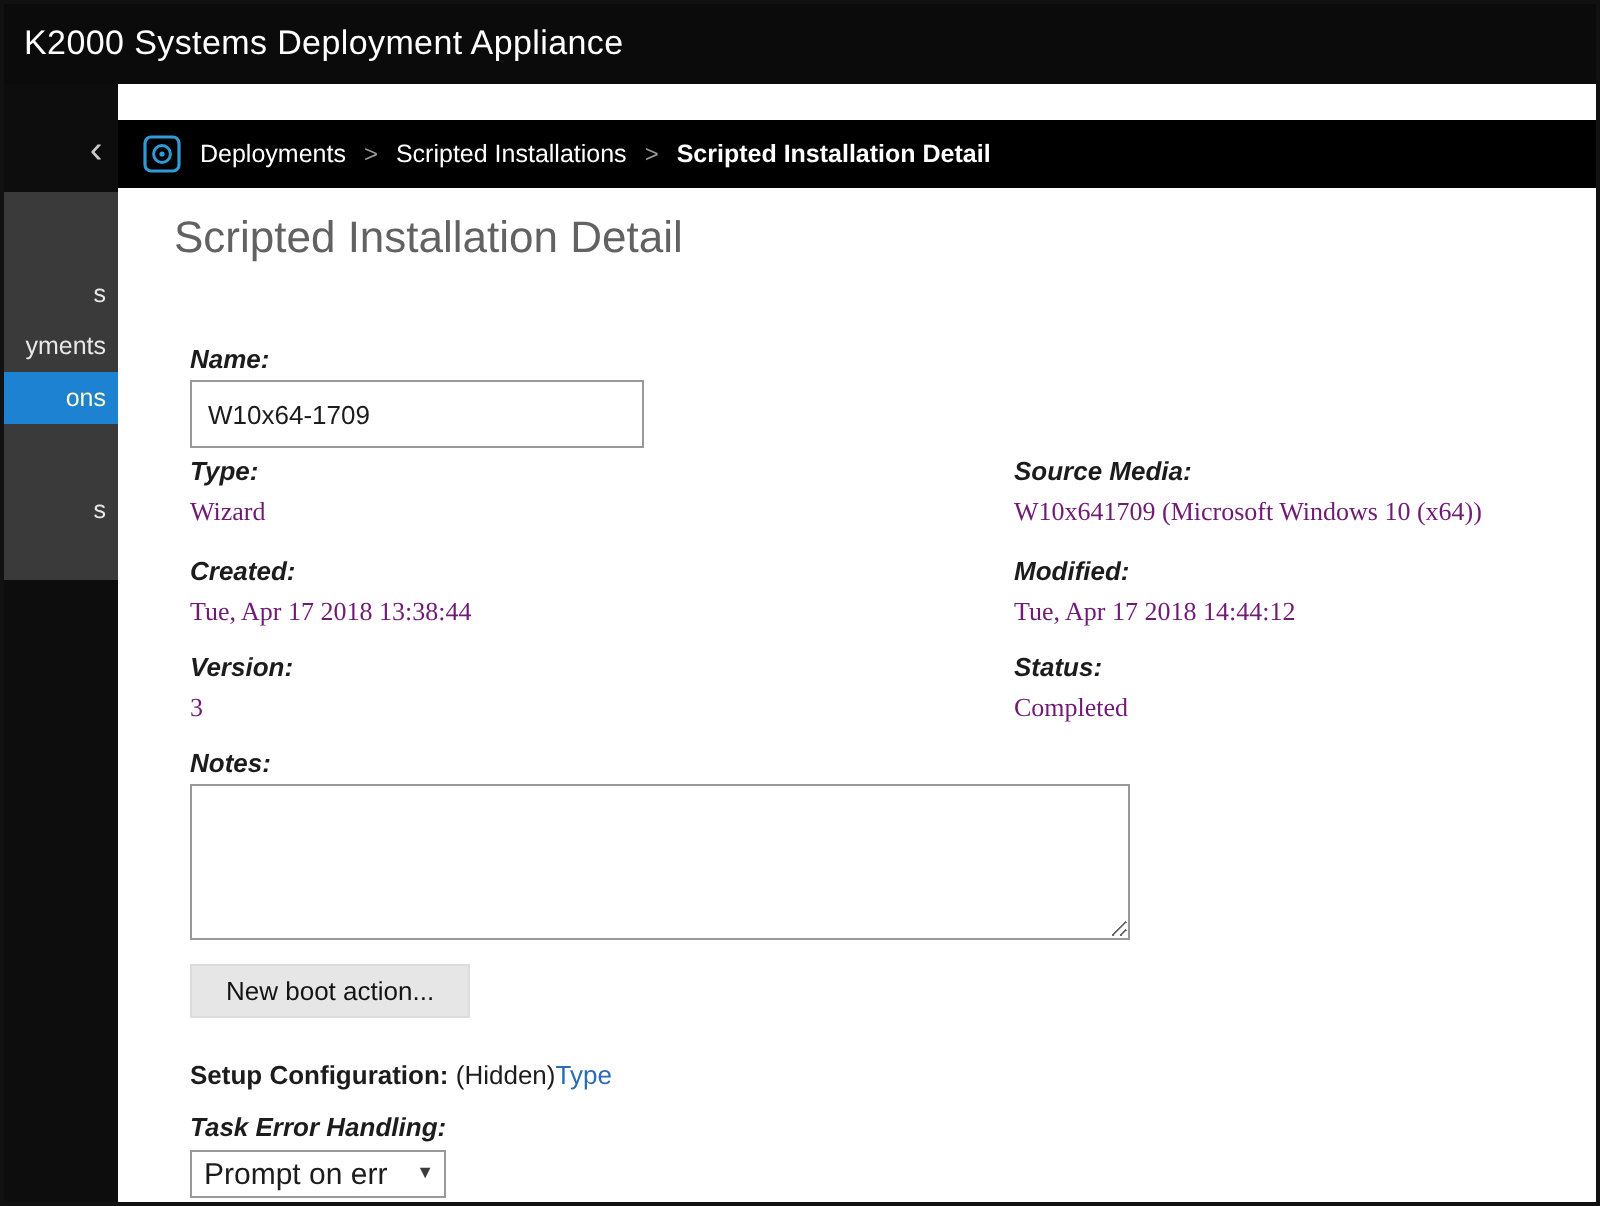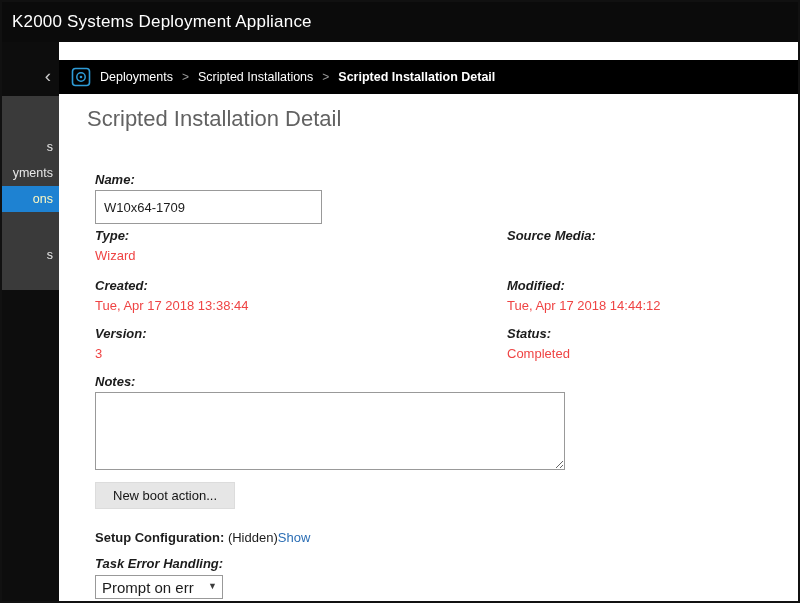--- a/index.html
+++ b/index.html
@@ -69,21 +69,21 @@
     position: absolute; left: 28px; top: 64px;
     font-size: 22px; color: #626262; font-weight: 400;
   }
 
   .lbl {
     position: absolute; font-size: 13px; font-weight: bold; color: #1c1c1c;
     white-space: nowrap;
     font-style: italic;
   }
   .val {
-    position: absolute; font-size: 13px; color: #ef4444; white-space: nowrap;
+    position: absolute; font-size: 13px; color: #701a75; white-space: nowrap; font-family: Liberation Serif, serif;
   }
 
   .text-input {
     position: absolute; left: 36px; top: 148px;
     width: 227px; height: 24px;
     border: 1px solid #999; background: #fff;
     font-family: "Liberation Sans", sans-serif;
     font-size: 13px; color: #1c1c1c; padding: 16px 8px;
   }
 
@@ -165,37 +165,38 @@
     </div>
 
     <div class="page-title">Scripted Installation Detail</div>
 
     <div class="lbl" style="left:36px; top:130px">Name:</div>
     <input class="text-input" type="text" value="W10x64-1709" style="">
 
     <div class="lbl" style="left:36px; top:186px">Type:</div>
     <div class="val" style="left:36px; top:206px">Wizard</div>
     <div class="lbl" style="left:448px; top:186px">Source Media:</div>
+    <div class="val" style="left:448px; top:206px">W10x641709 (Microsoft Windows 10 (x64))</div>
 
     <div class="lbl" style="left:36px; top:236px">Created:</div>
     <div class="val" style="left:36px; top:256px">Tue, Apr 17 2018 13:38:44</div>
     <div class="lbl" style="left:448px; top:236px">Modified:</div>
     <div class="val" style="left:448px; top:256px">Tue, Apr 17 2018 14:44:12</div>
 
     <div class="lbl" style="left:36px; top:284px">Version:</div>
     <div class="val" style="left:36px; top:304px">3</div>
     <div class="lbl" style="left:448px; top:284px">Status:</div>
     <div class="val" style="left:448px; top:304px">Completed</div>
 
     <div class="lbl" style="left:36px; top:332px">Notes:</div>
     <textarea class="notes-area" style=""></textarea>
 
     <button class="boot-btn">New boot action...</button>
 
-    <div class="setup-line"><span class="b">Setup Configuration:</span> <span>(Hidden)</span><a>Show</a></div>
+    <div class="setup-line"><span class="b">Setup Configuration:</span> <span>(Hidden)</span><a>Type</a></div>
 
     <div class="lbl" style="left:36px; top:514px">Task Error Handling:</div>
     <span class="select-wrap">
       <select>
         <option>Prompt on errors</option>
       </select>
       <span class="select-arrow">▼</span>
     </span>
 
   </div>

